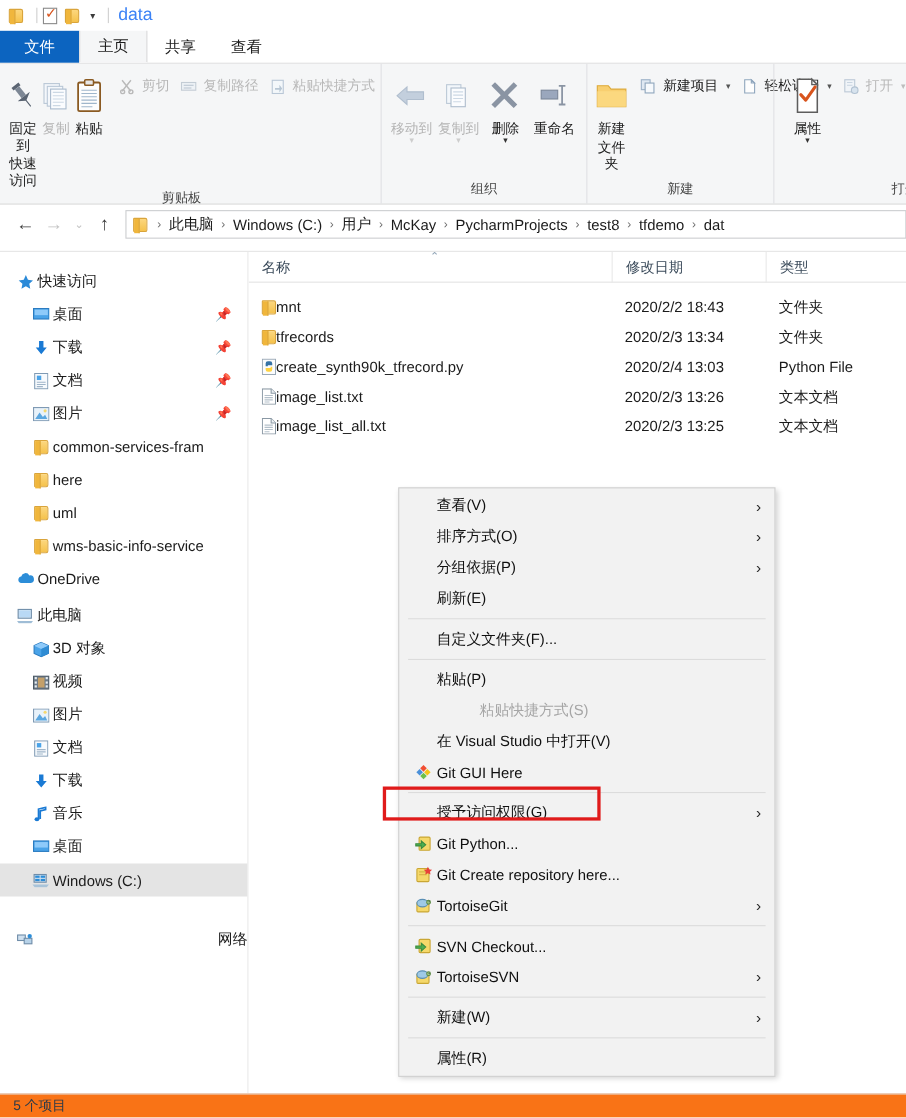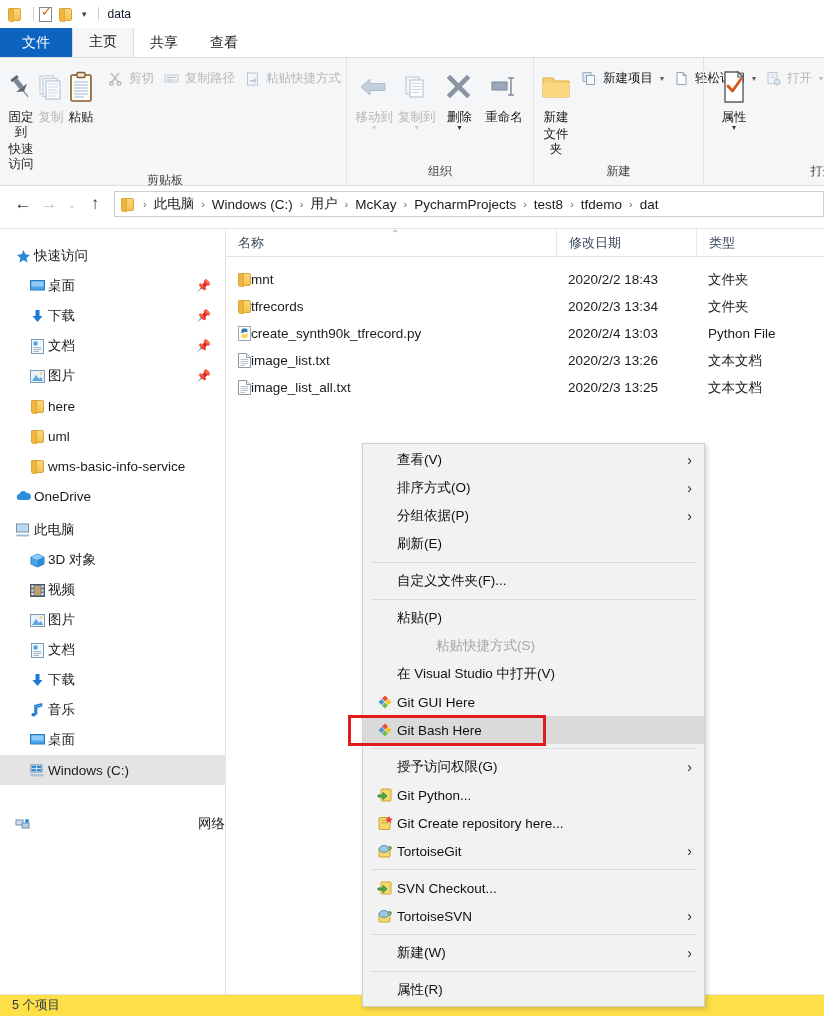--- a/index.html
+++ b/index.html
@@ -30,21 +30,21 @@
   .prop-glyph {
     width: 13px; height: 15px; border: 1px solid #8a8a8a; background: #fff;
     position: relative; display: inline-block;
   }
   .prop-glyph:after {
     content: "✓"; position: absolute; left: 1px; top: -4px;
     font-size: 13px; color: #d8541d; font-weight: bold;
   }
   .qat-sep { width: 1px; height: 14px; background: #cfcfcf; margin: 0 5px; }
   .qat-caret { font-size: 9px; color: #3b3b3b; margin: 0 6px 0 3px; }
-  .title-text { font-size: 12px; color: #0f172a; margin-left: 4px; }
+  .title-text { font-size: 16px; color: #3b82f6; margin-left: 4px; }
 
   
   .tabbar { height: 30px; display: flex; align-items: stretch; background: #fff;
             border-bottom: 1px solid #dcdcdc; }
   .tab { display: flex; align-items: center; justify-content: center;
          font-size: 14px; color: #1b1b1b; padding: 0 16px; cursor: default; }
   .tab.file { background: #0c64c0; color: #fff; padding: 0 22px; font-weight: 400; }
   .tab.active { background: #f5f6f7; border-left: 1px solid #dcdcdc;
                 border-right: 1px solid #dcdcdc; border-bottom: 1px solid #f5f6f7;
                 position: relative; z-index: 2; }
@@ -118,21 +118,21 @@
                 color: #8fa3b5; line-height: 8px; }
   .row { height: 27px; display: flex; align-items: center; font-size: 13.5px;
          color: #1b1b1b; }
   .cell-name { width: 330px; display: flex; align-items: center; padding-left: 12px;
                gap: 0; }
   .cell-date { width: 140px; padding-left: 12px; color: #1b1b1b; }
   .cell-type { width: 114px; padding-left: 12px; color: #1b1b1b; }
 
   
   .statusbar { position: absolute; left: 0; bottom: 0; width: 824px; height: 22px;
-               background: #fde047; border-top: 1px solid #e3e3e3;
+               background: #f97316; border-top: 1px solid #e3e3e3;
                display: flex; align-items: center; padding-left: 12px;
                font-size: 12.5px; color: #2b3a4a; }
 
   
   .ctxmenu { position: absolute; left: 362px; top: 443px; width: 343px;
              background: #f2f2f2; border: 1px solid #cfcfcf;
              box-shadow: 2px 2px 5px rgba(0,0,0,.18); padding: 2px 0; z-index: 50; }
   .mi { height: 28px; display: flex; align-items: center; position: relative;
         padding-left: 10px; font-size: 13.5px; color: #101010; }
   .mi.hl { background: #dadada; }
@@ -499,20 +499,26 @@
             </svg>
         </span>
         <span>图片</span>
         <span class="pin">📌</span>
       </div>
 
       <div class="nav-item lvl2">
         <span class="ico">
             <span class="folder-glyph"></span>
           </span>
+        <span>common-services-fram</span>
+      </div>
+      <div class="nav-item lvl2">
+        <span class="ico">
+            <span class="folder-glyph"></span>
+          </span>
         <span>here</span>
       </div>
       <div class="nav-item lvl2">
         <span class="ico">
             <span class="folder-glyph"></span>
           </span>
         <span>uml</span>
       </div>
       <div class="nav-item lvl2">
         <span class="ico">
@@ -799,31 +805,20 @@
       <span class="mi-ico">
         <svg width="16" height="16" viewBox="0 0 16 16">
           <polygon points="8,1.5 11,4.5 8,7.5 5,4.5" fill="#f14e32"></polygon>
           <polygon points="4.5,5 7.5,8 4.5,11 1.5,8" fill="#4a90d9"></polygon>
           <polygon points="11.5,5 14.5,8 11.5,11 8.5,8" fill="#f5c518"></polygon>
           <polygon points="8,8.5 11,11.5 8,14.5 5,11.5" fill="#6cbf4a"></polygon>
         </svg>
       </span>
       <span class="mi-lbl">Git GUI Here</span>
     </div>
-    <div class="mi hl">
-      <span class="mi-ico">
-        <svg width="16" height="16" viewBox="0 0 16 16">
-          <polygon points="8,1.5 11,4.5 8,7.5 5,4.5" fill="#f14e32"></polygon>
-          <polygon points="4.5,5 7.5,8 4.5,11 1.5,8" fill="#4a90d9"></polygon>
-          <polygon points="11.5,5 14.5,8 11.5,11 8.5,8" fill="#f5c518"></polygon>
-          <polygon points="8,8.5 11,11.5 8,14.5 5,11.5" fill="#6cbf4a"></polygon>
-        </svg>
-      </span>
-      <span class="mi-lbl">Git Bash Here</span>
-    </div>
 
     <div class="msep"></div>
 
     <div class="mi">
       <span class="mi-ico"></span>
       <span class="mi-lbl">授予访问权限(G)</span>
       <span class="submenu-arrow">›</span>
     </div>
     <div class="mi">
       <span class="mi-ico">

